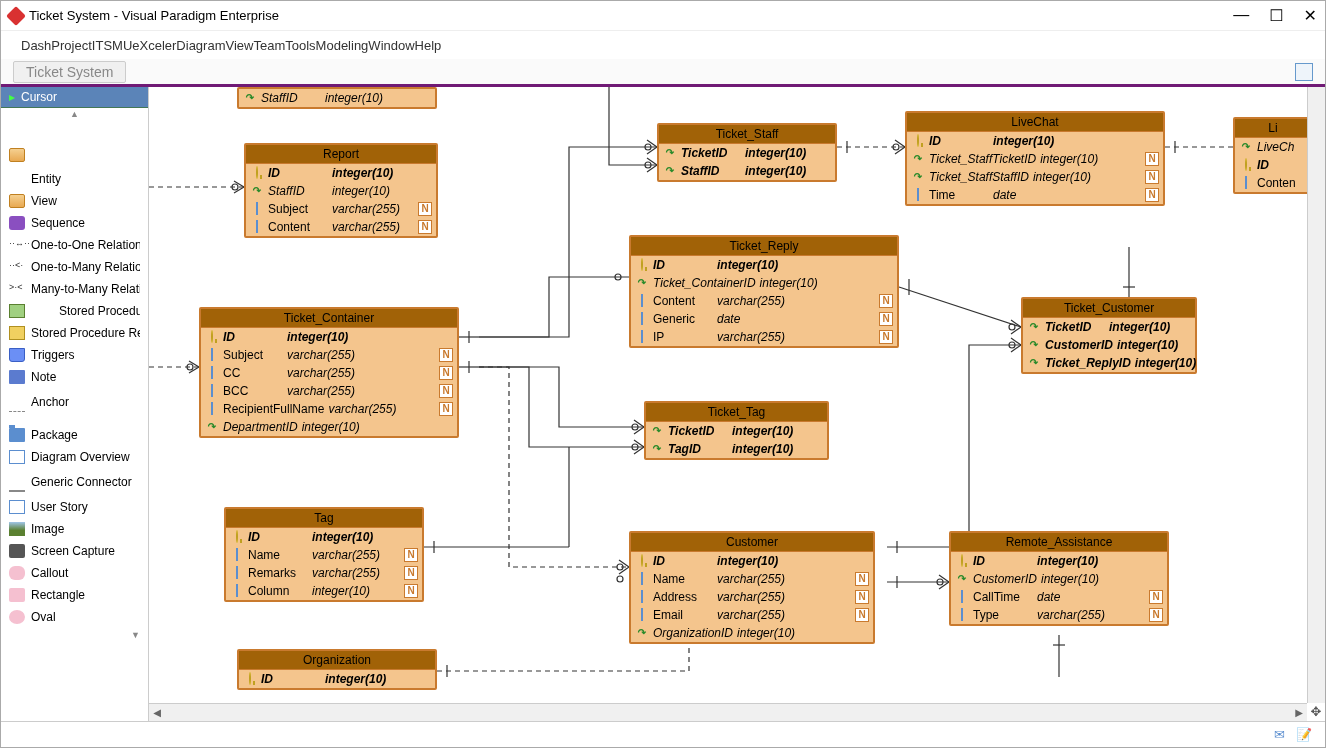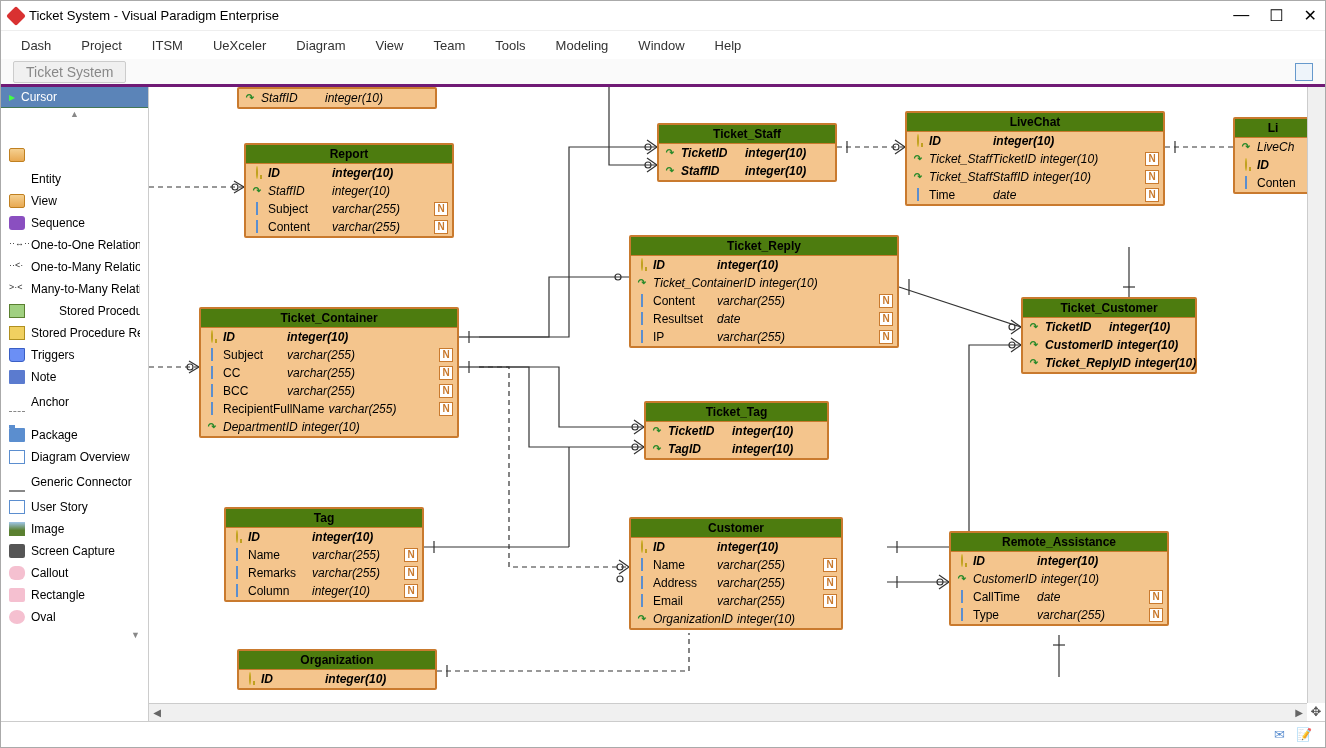--- a/index.html
+++ b/index.html
@@ -1,21 +1,21 @@
 <!DOCTYPE html>
 <html><head>
 <meta charset="utf-8">
 <style>
   * { box-sizing: border-box; font-family: Arial, sans-serif; }
   body { margin: 0; padding: 0; background: #fff; width: 1326px; height: 748px; overflow: hidden; border: 1px solid #aaa; position: relative; }
   .titlebar { height: 30px; display: flex; align-items: center; padding: 0 8px; font-size: 13px; border-bottom: 1px solid #eee; }
   .titlebar .app-icon { width: 14px; height: 14px; background: #d93131; margin-right: 6px; transform: rotate(45deg); border-radius: 2px; }
   .titlebar .spacer { flex: 1; }
   .titlebar .win-btns { display: flex; gap: 20px; font-size: 16px; }
-  .menubar { height: 28px; display: flex; align-items: center; padding: 0 20px; gap: 30px; font-size: 13px; color: #333; }
+  .menubar { height: 28px; display: flex; align-items: center; padding: 0 20px; font-size: 13px; color: #333; }
   .breadcrumb { height: 28px; display: flex; align-items: center; padding: 0 12px; font-size: 14px; color: #888; background: #fafafa; border-bottom: 3px solid #701a75; }
   .breadcrumb .crumb { background: #f0f0f0; border: 1px solid #ccc; padding: 2px 12px; border-radius: 2px; position: relative; }
   .breadcrumb-icon { margin-left:auto; width:18px; height:18px; border:1px solid #6699cc; background:#eef4fa; }
   .main { display: flex; height: 634px; position: relative; }
   .toolbox { width: 148px; border-right: 1px solid #ccc; background: #fff; font-size: 12px; overflow: hidden; }
   .toolbox .cursor-row { background: #5b84b8; color: #fff; padding: 3px 8px; display: flex; align-items: center; gap: 6px; border-bottom: 1px solid #475; }
   .toolbox .arrow-up { text-align: center; color: #888; font-size: 9px; padding: 1px 0; }
   .toolbox .tool { padding: 4px 8px; display: flex; align-items: center; gap: 6px; cursor: pointer; white-space: nowrap; }
   .tool .icon { width: 16px; height: 14px; display: inline-block; flex-shrink: 0; }
   .ico-entity { background: linear-gradient(#f5d090,#e8a952); border: 1px solid #c08020; border-radius: 2px; }
@@ -34,21 +34,21 @@
   .ico-us     { background: #fff; border: 1px solid #5b8ecf; }
   .ico-img    { background: linear-gradient(#a0c5e8,#5a8030 60%); }
   .ico-cam    { background: #555; border-radius: 2px; }
   .ico-call   { background: #f5c0d0; border-radius: 6px; }
   .ico-rect   { background: #f5c0d0; border-radius: 2px; }
   .ico-oval   { background: #f5c0d0; border-radius: 50%; }
   .toolbox .arrow-down { text-align: center; color: #888; padding: 2px 8px; font-size: 9px; }
   .canvas-wrap { flex: 1; position: relative; background: #fff; overflow: hidden; }
   .canvas { position: absolute; left: 0; top: 0; width: 1168px; height: 610px; }
   .entity { position: absolute; border: 2px solid #c97a2e; background: #f4c58d; font-size: 12px; border-radius: 2px; }
-  .entity .hdr { text-align: center; font-weight: bold; padding: 2px 16px; border-bottom: 1px solid #c97a2e; background:#4d7c0f; font-size:12px; }
+  .entity .hdr { text-align: center; font-weight: normal; padding: 2px 16px; border-bottom: 1px solid #c97a2e; background:#a16207; font-size:12px; }
   .entity .row { display: flex; align-items: center; padding: 1px 4px; border-bottom: 0; gap: 4px; height:18px; }
   .entity .row .iconcell { width: 14px; height: 14px; flex-shrink: 0; font-size:10px; text-align:center; line-height:14px; }
   .ico-pk { background: #ffe066; border-radius: 50%; width:10px; height:10px; border:1px solid #c0a020; position:relative; }
   .ico-pk::after { content:''; position:absolute; left:3px; top:8px; width:2px; height:4px; background:#c0a020; }
   .ico-col { background: #fff; border: 1px solid #5b8ecf; width:10px; height:12px; }
   .ico-fk { color:#2a8a2a; font-weight:bold; font-size:13px; line-height:10px; }
   .entity .row .colname { flex: 0 0 auto; min-width: 60px; font-style: normal; }
   .entity .row .coltype { flex: 1; font-style: italic; }
   .entity .row .nflag { width: 14px; height: 14px; background: #fff; border: 1px solid #c97a2e; text-align: center; font-size: 10px; font-weight: bold; color: #c97a2e; line-height:12px; }
   .entity .row.bold .colname, .entity .row.bold .coltype { font-weight: bold; font-style: italic; }
@@ -256,21 +256,21 @@
         <path d="M 288 584 L 540 584 L 540 546" class="dashed"></path>
         <line x1="298" y1="578" x2="298" y2="590"></line>
       </svg>
     <div class="entity" style="left: 88px; top: 0px; width: 200px;">
           <div class="row fk">
             <span class="iconcell ico-fk">↷</span>
             <span class="colname" style="font-style: italic;">StaffID</span>
             <span class="coltype">integer(10)</span>
           </div>
         </div>
-        <div class="entity" style="left: 95px; top: 56px; width: 210px;">
+        <div class="entity" style="left: 95px; top: 56px; width: 194px;">
           <div class="hdr">Report</div>
           <div class="row bold">
             <span class="iconcell"><span class="ico-pk"></span></span>
             <span class="colname">ID</span>
             <span class="coltype">integer(10)</span>
           </div>
           <div class="row fk">
             <span class="iconcell ico-fk">↷</span>
             <span class="colname" style="font-style: italic;">StaffID</span>
             <span class="coltype">integer(10)</span>
@@ -358,21 +358,21 @@
             <span class="coltype">integer(10)</span>
           </div>
           <div class="row">
             <span class="iconcell"><span class="ico-col"></span></span>
             <span class="colname">Content</span>
             <span class="coltype">varchar(255)</span>
             <span class="nflag">N</span>
           </div>
           <div class="row">
             <span class="iconcell"><span class="ico-col"></span></span>
-            <span class="colname">Resultset</span>
+            <span class="colname">Generic</span>
             <span class="coltype">date</span>
             <span class="nflag">N</span>
           </div>
           <div class="row">
             <span class="iconcell"><span class="ico-col"></span></span>
             <span class="colname">IP</span>
             <span class="coltype">varchar(255)</span>
             <span class="nflag">N</span>
           </div>
         </div>
@@ -463,21 +463,21 @@
             <span class="coltype">varchar(255)</span>
             <span class="nflag">N</span>
           </div>
           <div class="row">
             <span class="iconcell"><span class="ico-col"></span></span>
             <span class="colname">Column</span>
             <span class="coltype">integer(10)</span>
             <span class="nflag">N</span>
           </div>
         </div>
-        <div class="entity" style="left: 480px; top: 430px; width: 214px;">
+        <div class="entity" style="left: 480px; top: 444px; width: 246px;">
           <div class="hdr">Customer</div>
           <div class="row bold">
             <span class="iconcell"><span class="ico-pk"></span></span>
             <span class="colname">ID</span>
             <span class="coltype">integer(10)</span>
           </div>
           <div class="row">
             <span class="iconcell"><span class="ico-col"></span></span>
             <span class="colname">Name</span>
             <span class="coltype">varchar(255)</span>

